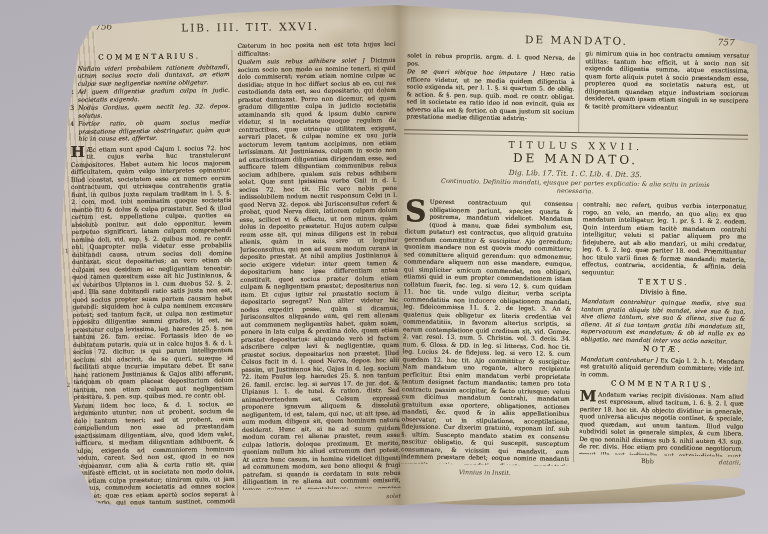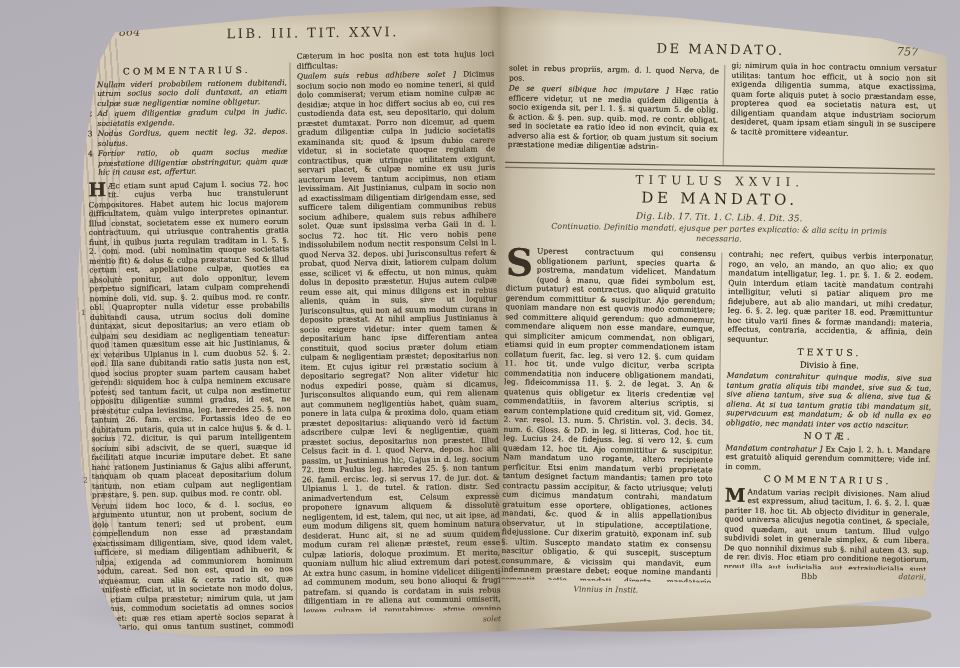--- a/index.html
+++ b/index.html
@@ -89,21 +89,21 @@
 <body>
 
 <div class="stage">
   <div class="book-shadow"></div>
   <div class="under-pages"></div>
 
   <div class="book">
     <div class="page-stack"></div>
 
     <div class="lp">
-      <div class="lp-pageno">864</div>
+      <div class="lp-pageno">756</div>
       <div class="lp-title">LIB. III. TIT. XXVI.</div>
 
       <div class="col lp-col1 body-text">
         <div class="sec-heading">COMMENTARIUS.</div>
 
         <div class="summary-item">
           <span class="n">1</span>
           <span class="t">Nullam videri probabilem rationem dubitandi, utrum socius socio doli duntaxat, an etiam culpæ suæ negligentiæ nomine obligetur.</span>
         </div>
         <div class="summary-item">

